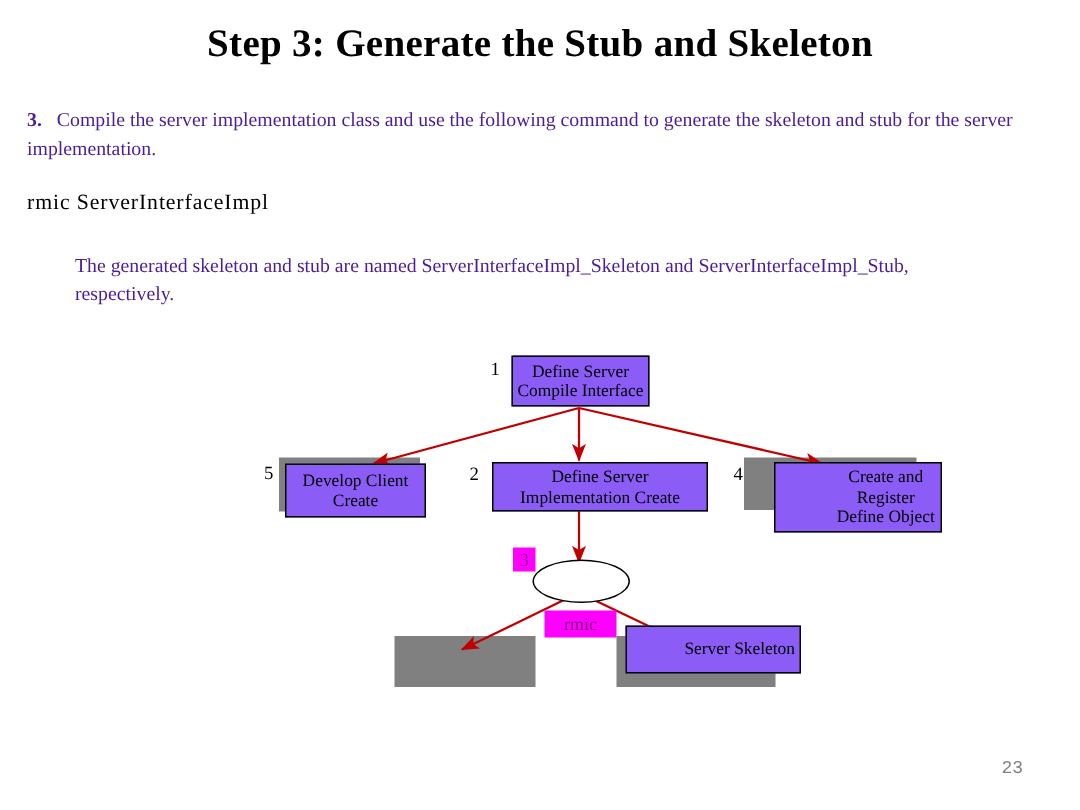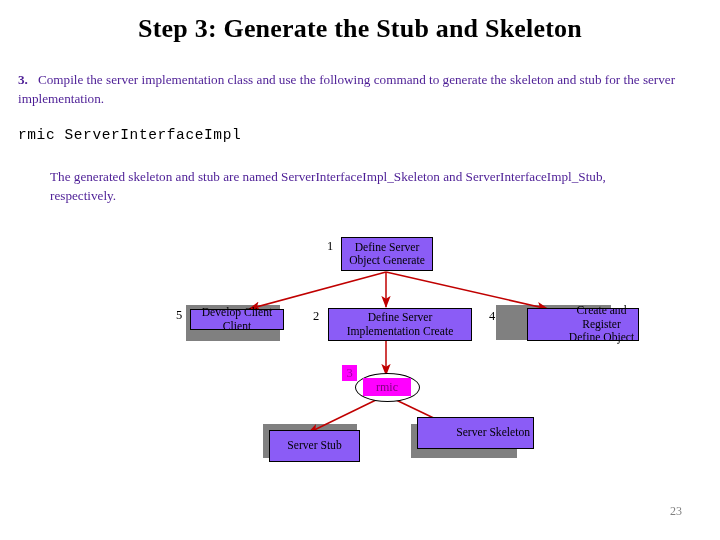--- a/index.html
+++ b/index.html
@@ -42,36 +42,36 @@
     color: #4c1d95;
   }
   .para-1 { top: 70px; }
   .para-1 .num { font-weight: bold; }
   .para-1 .num-gap { display: inline-block; width: 10px; }
 
   .code-line {
     position: absolute;
     left: 18px;
     top: 126px;
-    font-family: Liberation Mono, monospace;
+    font-family: Liberation Serif, serif;
     font-size: 14.5px;
     line-height: 18px;
     letter-spacing: 0.6px;
     color: #000000;
     white-space: pre;
   }
 
   .para-2 { top: 167px; width: 560px; margin-left: 32px; }
 
   
   .page-number {
     position: absolute;
     right: 38px;
     bottom: 21px;
-    font-family: Liberation Serif, serif;
+    font-family: Liberation Mono, monospace;
     font-size: 12px;
     color: #808080;
     margin-top: 36px;
   }
 
   
   .diagram {
     position: absolute;
     left: 0;
     top: 225px;
@@ -122,20 +122,21 @@
     position: absolute;
     box-sizing: border-box;
     background: #ff00ff;
     color: #800080;
     font-family: "Liberation Serif", "DejaVu Serif", serif;
     font-size: 12px;
     display: flex;
     align-items: center;
     justify-content: center;
     z-index: 4;
+    margin-top: 29px;
   }
   .dg-badge3 {
     position: absolute;
     box-sizing: border-box;
     background: #ff00ff;
     color: #a000a0;
     font-family: "Liberation Serif", "DejaVu Serif", serif;
     font-size: 12.5px;
     display: flex;
     align-items: center;
@@ -175,58 +176,55 @@
 
     <line x1="378" y1="174" x2="308" y2="208" stroke="#C00000" stroke-width="1.5" marker-end="url(#ah)"></line>
 
     <line x1="394" y1="174" x2="465" y2="208" stroke="#C00000" stroke-width="1.5" marker-end="url(#ah)"></line>
   </svg>
 
   <div class="dg-num" style="left:327px; top:14px;">1</div>
   <div class="dg-node" style="left:341px; top:12px; width:92px; height:34px;">
     <div>
       <span>Define Server</span><br>
-      <span>Object Generate</span>
+      <span>Compile Interface</span>
     </div>
   </div>
 
   <div class="dg-shadow" style="left:186px; top:80px; width:94px; height:36px;"></div>
   <div class="dg-num" style="left:176px; top:83px;">5</div>
-  <div class="dg-node" style="left:190px; top:84px; width:94px; height:21px;">
+  <div class="dg-node" style="left:190px; top:84px; width:94px; height:36px;">
     <div>
       <span>Develop Client</span><br>
-      <span>Client</span>
+      <span>Create</span>
     </div>
   </div>
 
   <div class="dg-num" style="left:313px; top:84px;">2</div>
   <div class="dg-node" style="left:328px; top:83px; width:144px; height:33px;">
     <div>
       <span>Define Server</span><br>
       <span>Implementation Create</span>
     </div>
   </div>
 
   <div class="dg-shadow" style="left:496px; top:80px; width:115px; height:35px;"></div>
   <div class="dg-num" style="left:489px; top:84px;">4</div>
-  <div class="dg-node" style="left:527px; top:83px; width:112px; height:33px;padding-left:40px;">
+  <div class="dg-node" style="left:516px; top:83px; width:112px; height:47px;padding-left:40px;">
     <div>
       <span>Create and Register</span><br>
       <span>Define Object</span>
     </div>
   </div>
 
   <div class="dg-badge3" style="left:342px; top:140px; width:15px; height:16px;">3</div>
   <div class="dg-ellipse" style="left:355px; top:148px; width:65px; height:29px;"></div>
   <div class="dg-rmic-label" style="left:363px; top:153px; width:48px; height:18px;">rmic</div>
 
   <div class="dg-shadow" style="left:263px; top:199px; width:94px; height:34px;"></div>
-  <div class="dg-node" style="left:269px; top:205px; width:91px; height:32px;">
-    <span>Server Stub</span>
-  </div>
 
   <div class="dg-shadow" style="left:411px; top:199px; width:106px; height:34px;"></div>
   <div class="dg-node" style="left:417px; top:192px; width:117px; height:32px;justify-content:flex-end;">
     <span>Server Skeleton</span>
   </div>
 
 </div>
 
 <div class="page-number">23</div>
 

